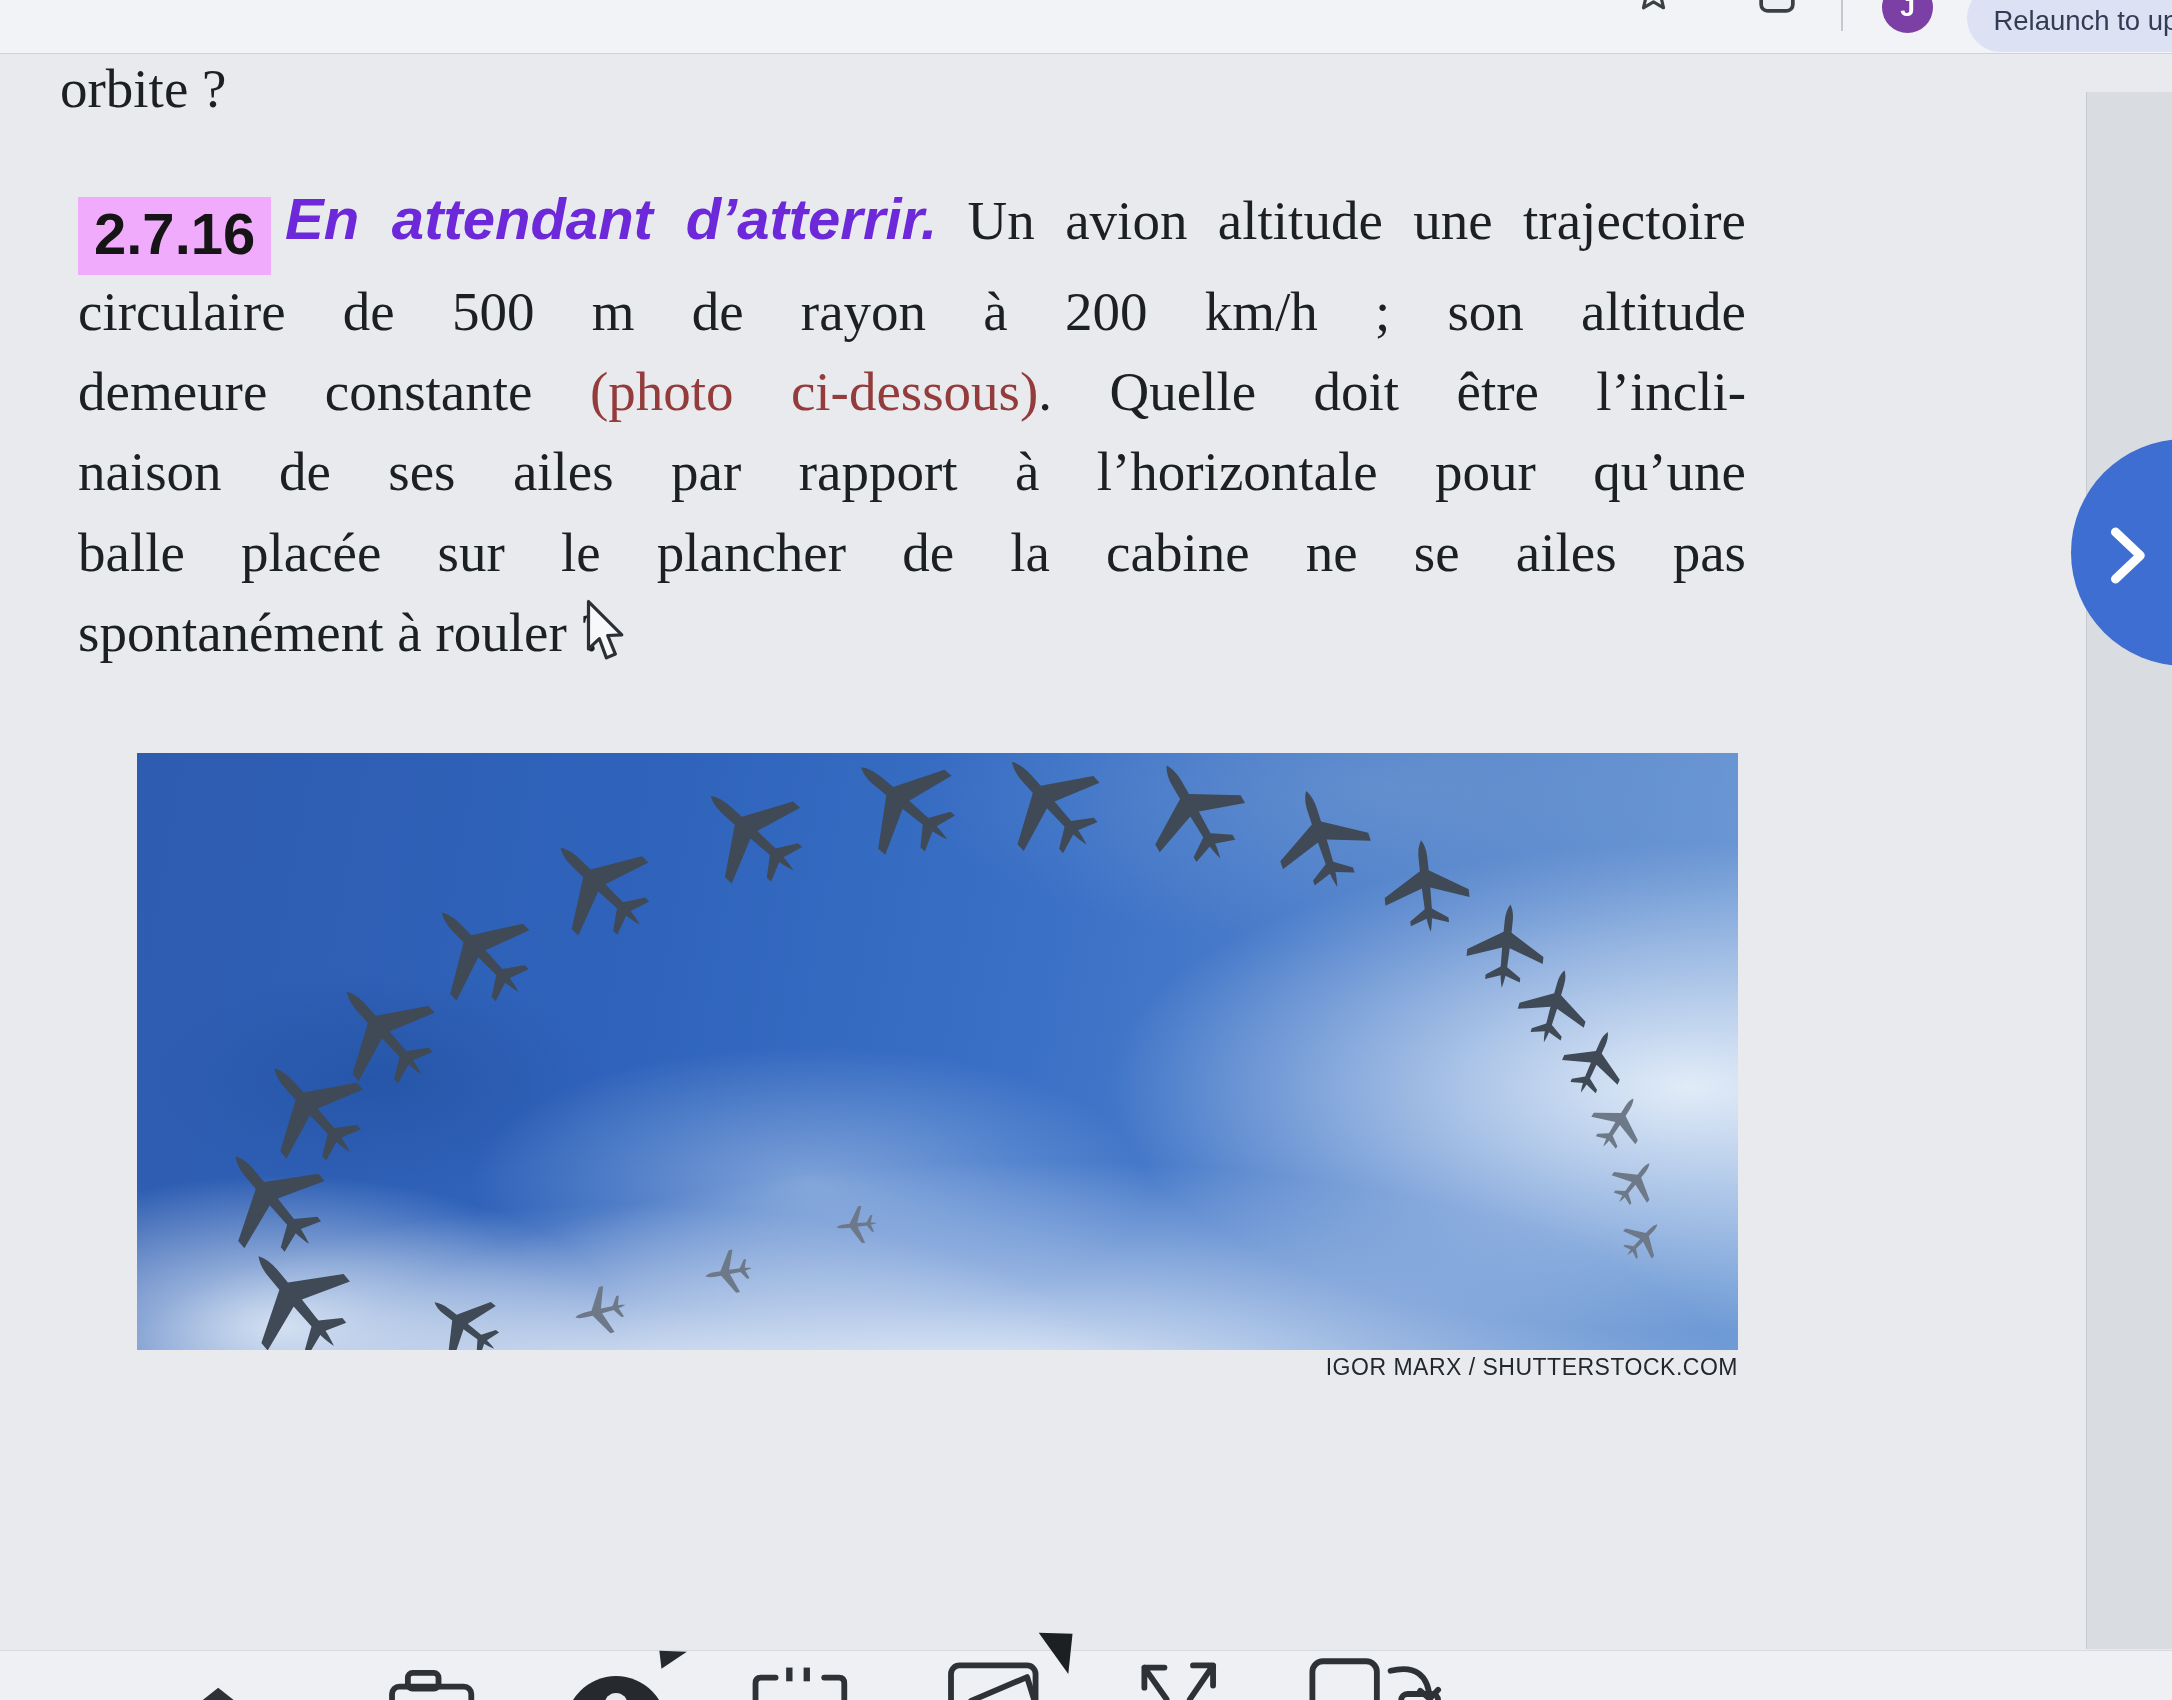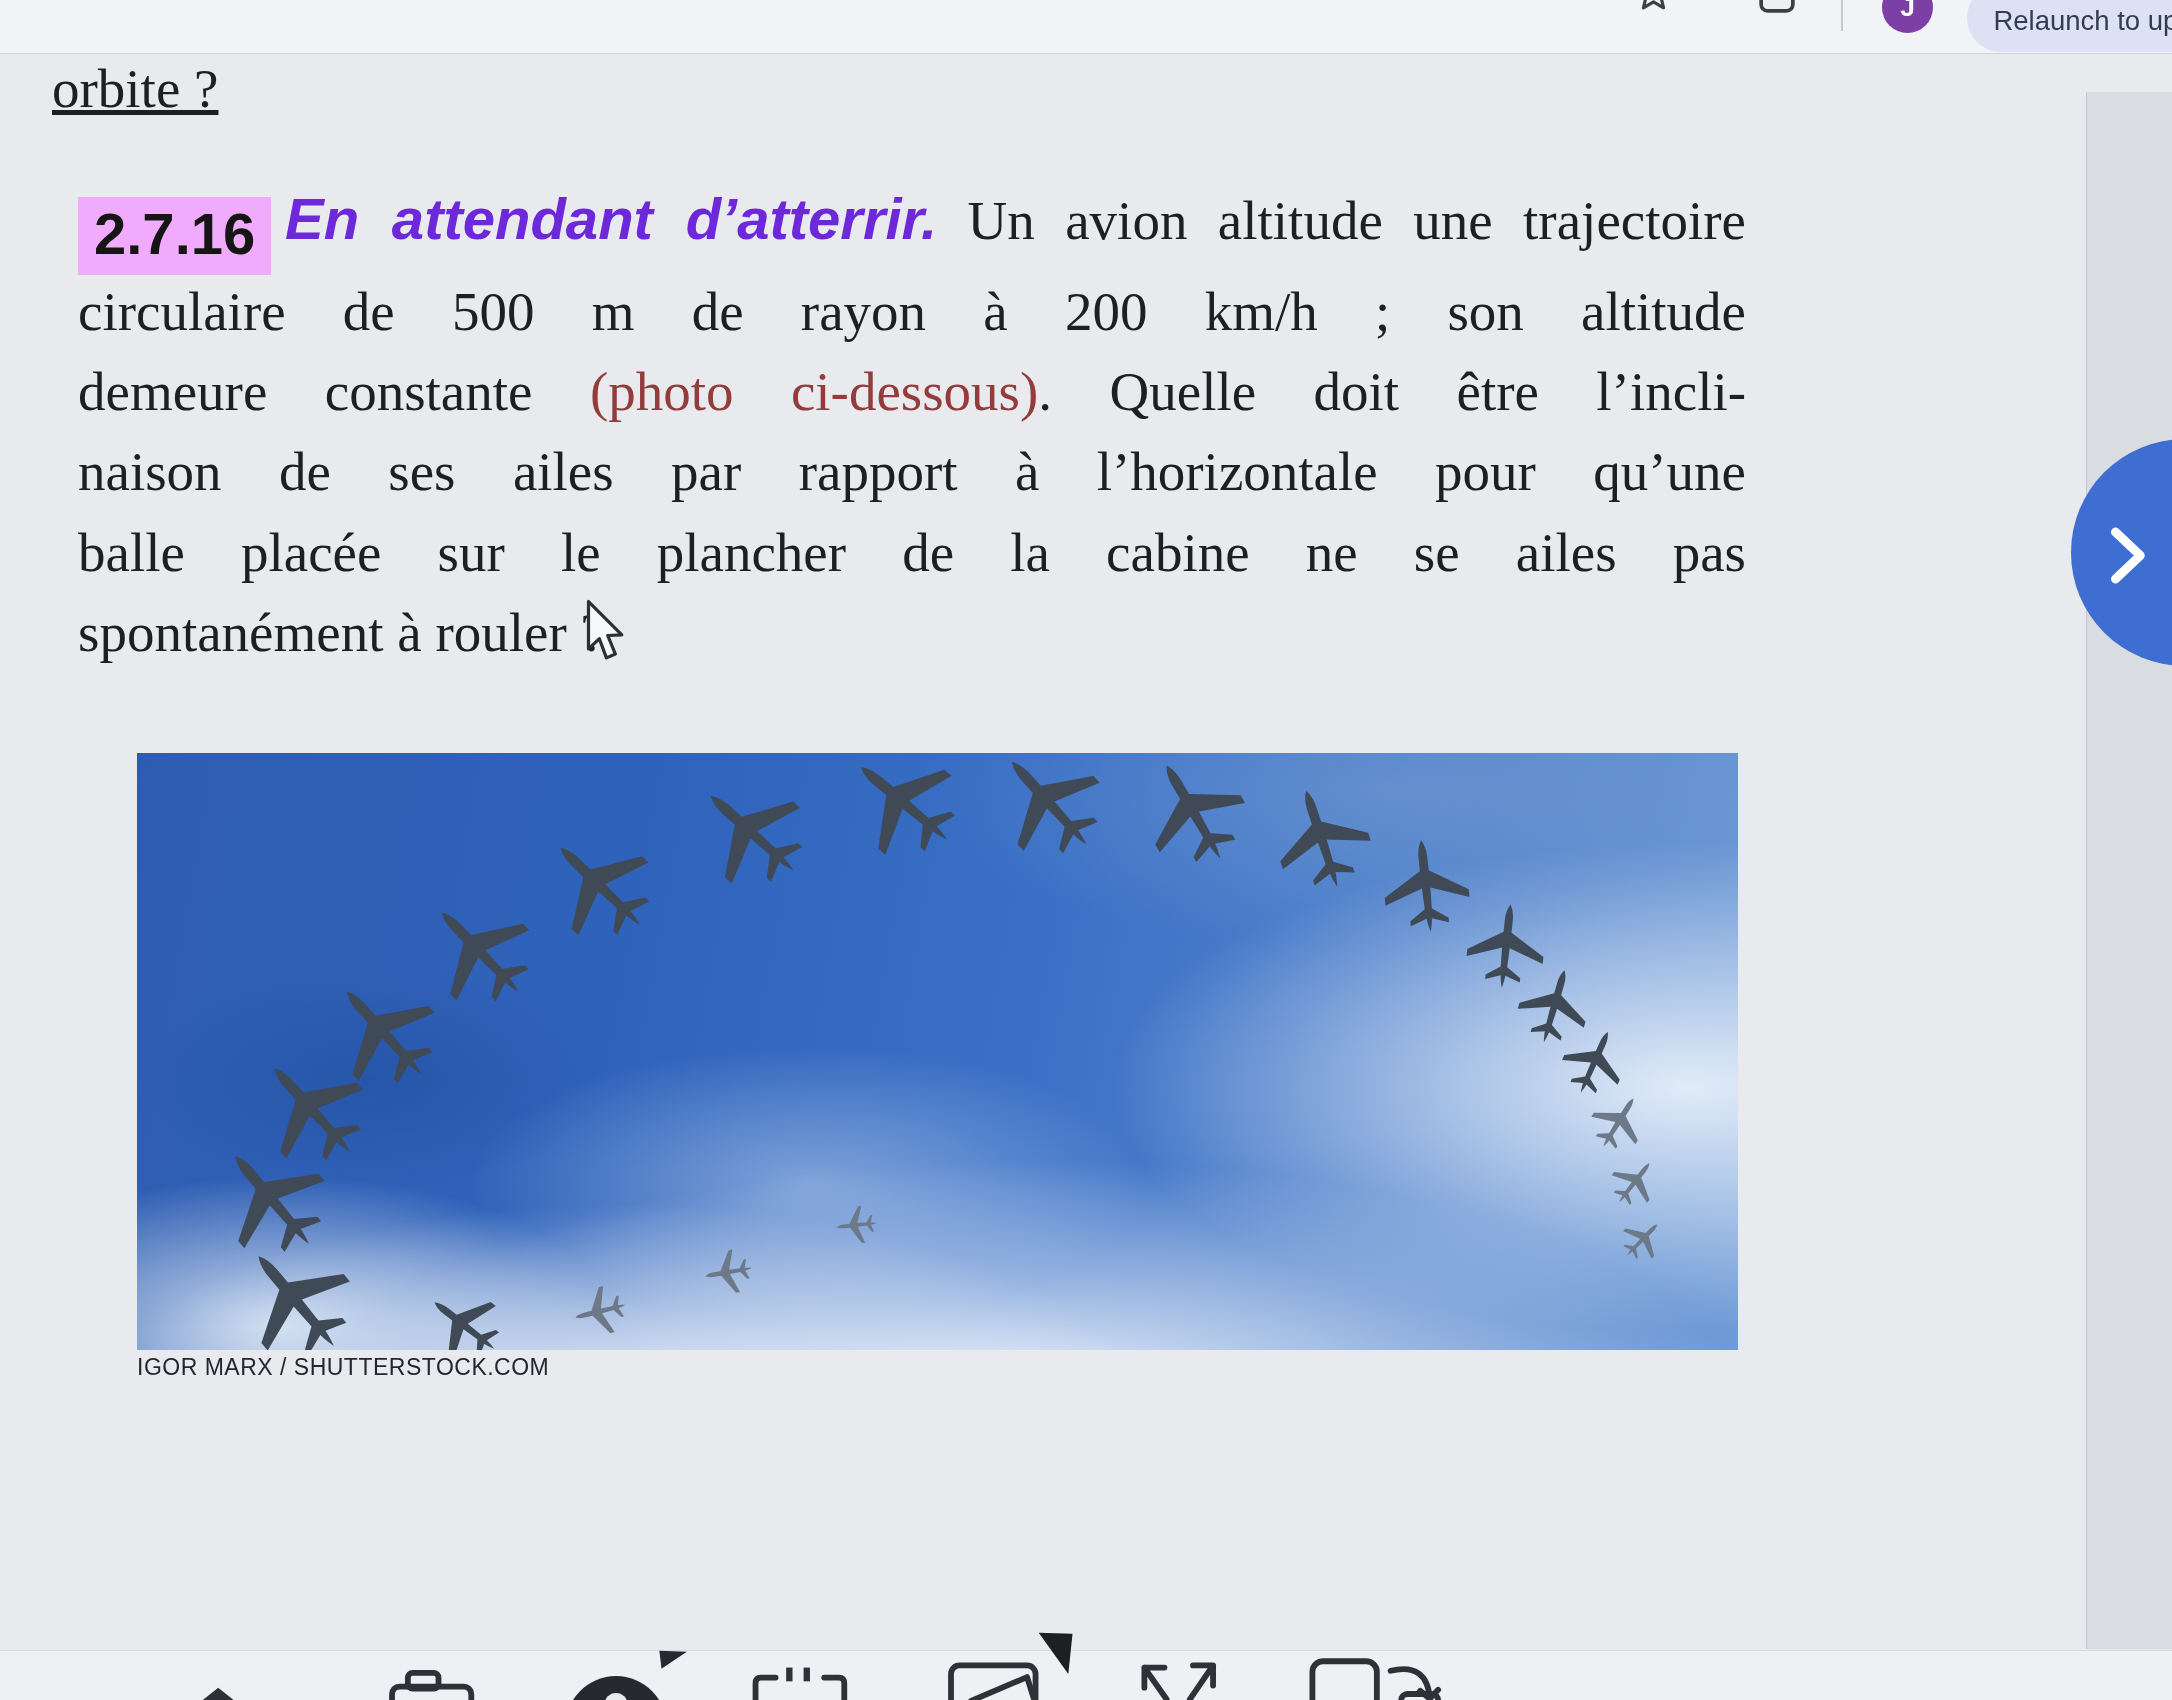--- a/index.html
+++ b/index.html
@@ -30,23 +30,23 @@
   }
   
   .right-strip{position:absolute;left:2086px;top:92px;width:86px;height:1557px;background:#d9dce1;border-left:1.1px solid #c6cad0;}
   .next-btn{
     position:absolute;left:2071px;top:439px;width:227px;height:227px;border-radius:50%;
     background:#3e6ed2;
   }
   .next-btn svg{position:absolute;left:21px;top:74px;}
   
   .fragment{
-    position:absolute;left:52px;top:57px;width:740px;
+    position:absolute;left:60px;top:57px;width:740px;
     font-family:"Liberation Serif","DejaVu Serif",serif;
-    font-size:55px;color:#1d2023;text-decoration:underline;
+    font-size:55px;color:#1d2023;
   }
   .tline{
     position:absolute;left:78px;width:1668px;height:81px;line-height:81px;
     font-family:"Liberation Serif","DejaVu Serif",serif;
     font-size:55px;color:#1d2023;
     text-align:justify;text-align-last:justify;white-space:normal;
   }
   .tline.last{text-align-last:left;}
   .numbox{
     display:inline-block;background:#f0abfc;color:#151515;
@@ -69,21 +69,21 @@
       radial-gradient(62% 58% at 56% 110%, #f4f8fc, rgba(244,248,252,0) 72%),
       radial-gradient(46% 52% at 30% 114%, #eef4fa, rgba(238,244,250,0) 74%),
       radial-gradient(30% 36% at 9% 96%, rgba(226,236,247,0.88), rgba(226,236,247,0) 70%),
       radial-gradient(28% 30% at 42% 72%, rgba(216,231,246,0.45), rgba(216,231,246,0) 76%),
       radial-gradient(20% 26% at 15% 55%, rgba(32,78,158,0.55), rgba(32,78,158,0) 72%),
       linear-gradient(100deg,#2e5cb0 0%,#2f63bb 30%,#3a70c6 55%,#5585cd 80%,#6f9bd6 100%);
   }
   .photo svg.plane{position:absolute;transform-origin:center;}
   .credit{
     position:absolute;left:137px;top:1354px;width:1601px;
-    text-align:left;font-size:23px;letter-spacing:0.5px;color:#23272b;
+    text-align:right;font-size:23px;letter-spacing:0.5px;color:#23272b;
   }
   
   .toolbar{
     position:absolute;left:0;top:1650px;width:2172px;height:51px;
     background:#eef0f3;border-top:1.1px solid #d6d9dd;
   }
   .icons-svg{position:absolute;left:0;top:0;}
   .cursor-svg{position:absolute;left:580px;top:599px;}
 </style>
 </head>

